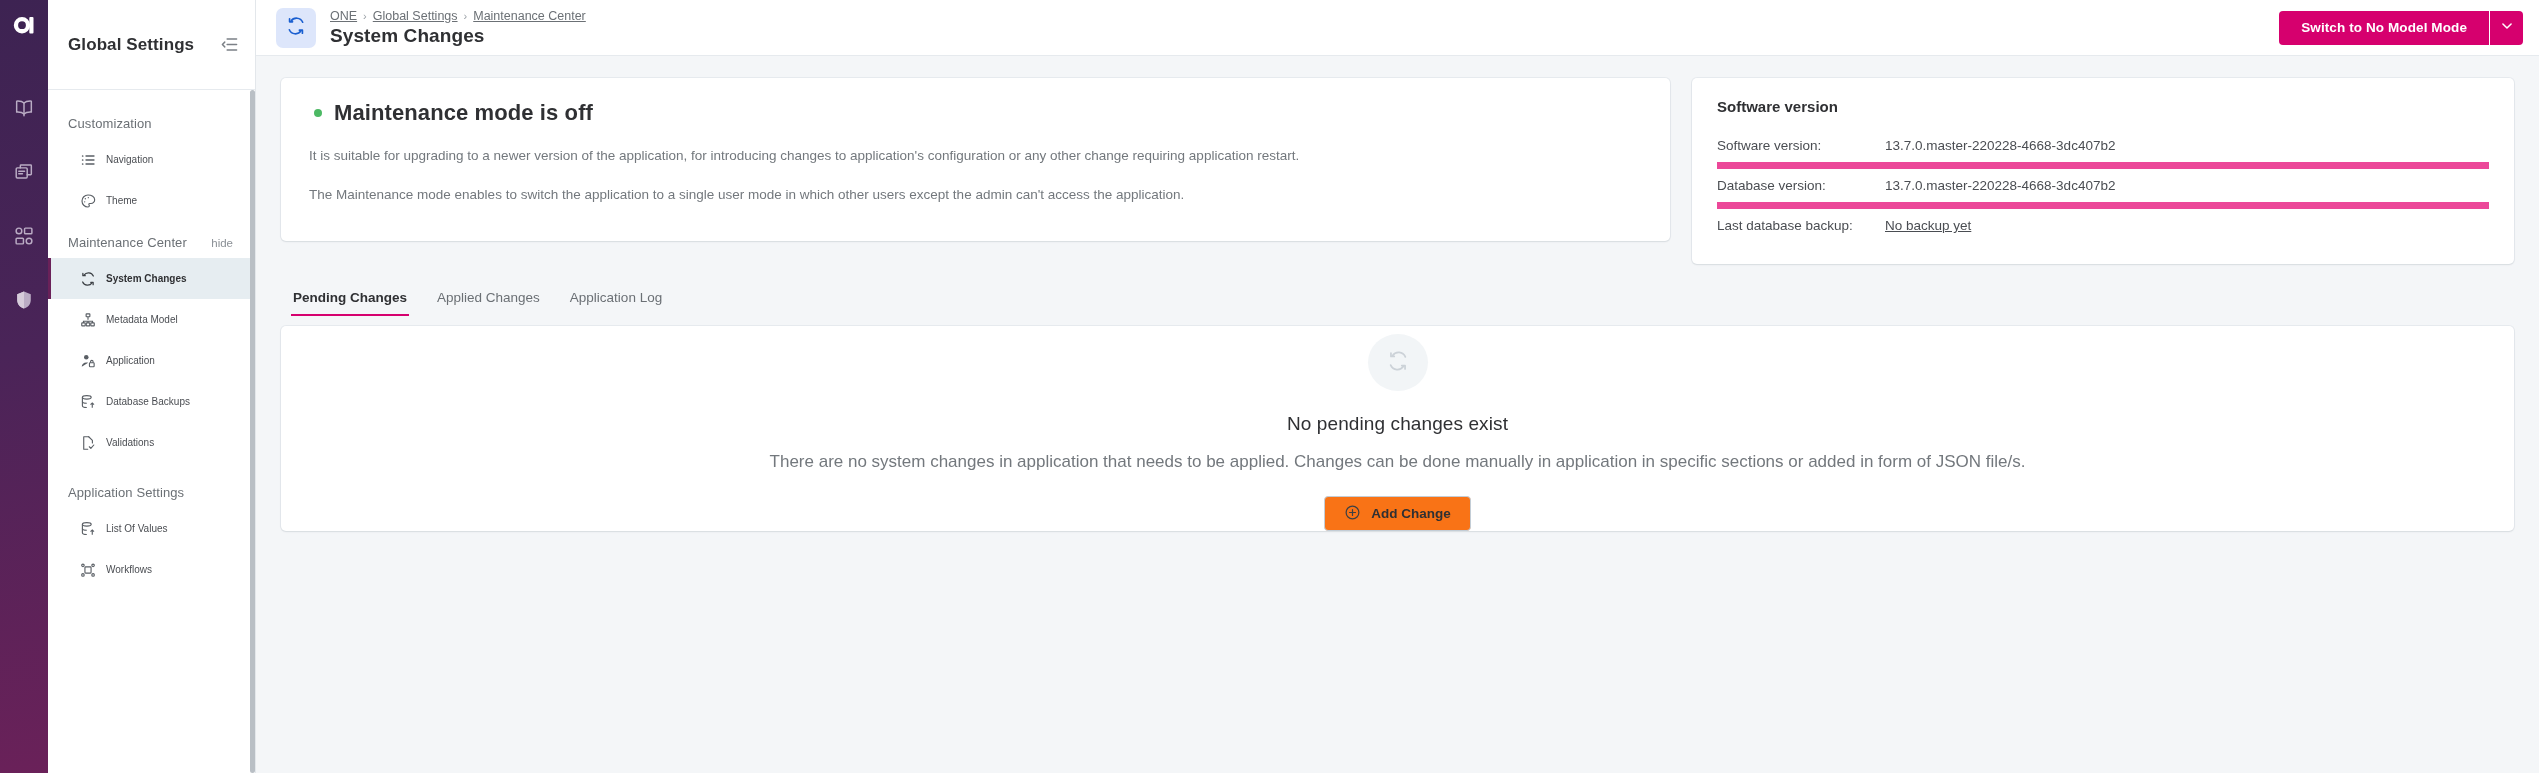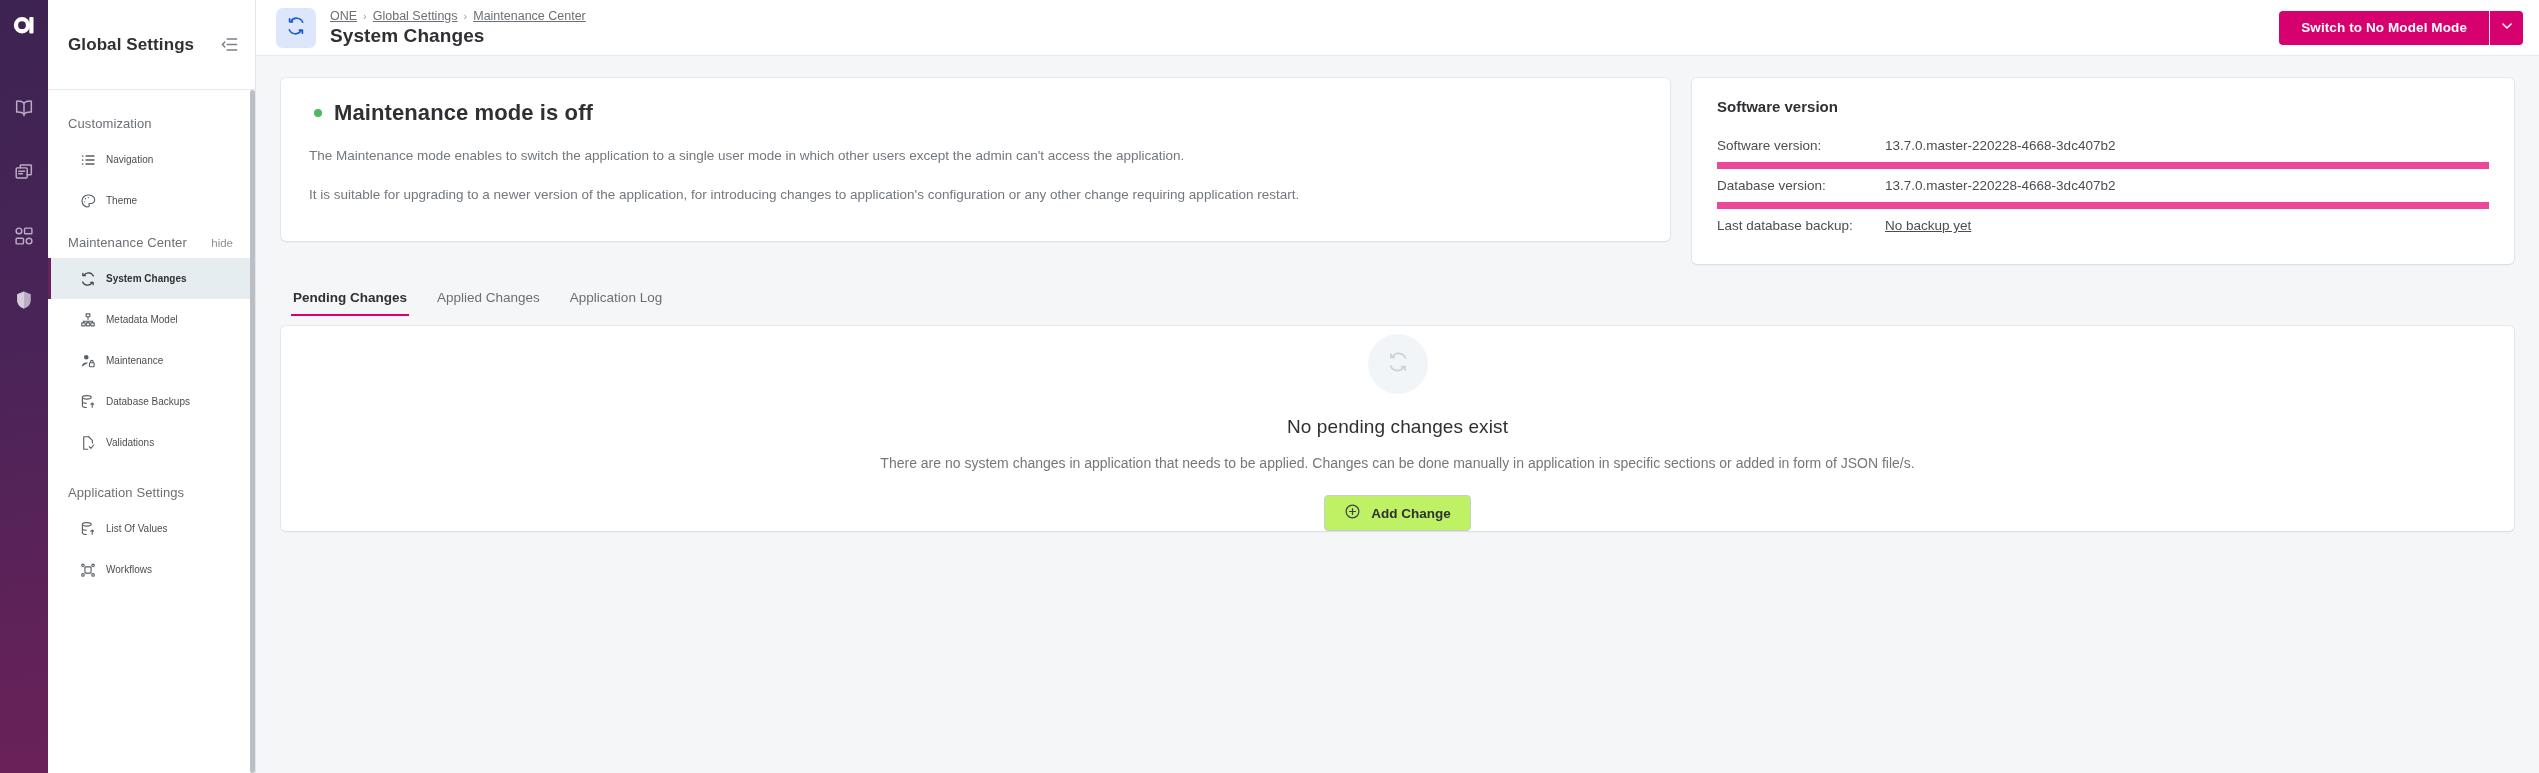--- a/index.html
+++ b/index.html
@@ -137,24 +137,24 @@
     background: #fff; border-radius: 5px; margin-top: 10px;
     box-shadow: 0 1px 2px rgba(30,40,50,.08), 0 0 0 1px rgba(220,226,232,.55);
     height: 205px; display: flex; flex-direction: column;
     align-items: center; justify-content: center; padding-top: 8px;
   }
   .empty-circle {
     width: 60px; height: 60px; border-radius: 50%; background: #f2f5f7;
     display: flex; align-items: center; justify-content: center; margin-bottom: 22px;
   }
   .empty-title { font-size: 19px; color: #2f3033; margin-bottom: 17px; letter-spacing:.1px;}
-  .empty-desc { font-size: 14px; color: #73787d; margin-bottom: 24px; }
+  .empty-desc { font-size: 17px; color: #73787d; margin-bottom: 24px; }
   .add-btn {
     display: flex; align-items: center; gap: 10px;
-    background: #bef264; border: 1px solid #c3cdd6; border-radius: 4px;
+    background: #f97316; border: 1px solid #c3cdd6; border-radius: 4px;
     height: 36px; padding: 0 19px; cursor: pointer;
     font-family: inherit; font-size: 13.5px; font-weight: 700; color: #2f3033;
   }
 </style>
 </head>
 <body>
 
 <div class="app">
 
   <div class="rail">
@@ -276,21 +276,21 @@
 
       <div class="nav-item">
         <span class="ico">
           <svg width="16" height="16" viewBox="0 0 24 24" fill="none" stroke="#5a5f65" stroke-width="1.7">
             <circle cx="9.4" cy="6.3" r="3.4" fill="#5a5f65" stroke="none"></circle>
             <path d="M2.6 20.5c0-3.8 3-6.4 6.8-6.4 1 0 2 .2 2.8.5" fill="#5a5f65" stroke="none"></path>
             <rect x="14.2" y="14.6" width="7" height="6" rx="1"></rect>
             <path d="M15.9 14.6v-1.8a1.8 1.8 0 0 1 3.6 0v1.8"></path>
           </svg>
         </span>
-        <span>Maintenance</span>
+        <span>Application</span>
       </div>
 
       <div class="nav-item">
         <span class="ico">
           <svg width="16" height="16" viewBox="0 0 24 24" fill="none" stroke="#5a5f65" stroke-width="1.7">
             <ellipse cx="10.2" cy="5" rx="6.6" ry="2.6"></ellipse>
             <path d="M3.6 5v12.6c0 1.4 3 2.6 6.6 2.6"></path>
             <path d="M3.6 11.2c0 1.4 3 2.6 6.6 2.6"></path>
             <path d="M18.4 20.6v-7M15.8 16l2.6-2.6L21 16"></path>
           </svg>
@@ -381,22 +381,22 @@
 
     <div class="content">
 
       <div class="top-cards">
 
         <div class="card card-maint">
           <div class="maint-head">
             <span class="dot"></span>
             <span class="maint-title">Maintenance mode is off</span>
           </div>
+          <p class="maint-p">It is suitable for upgrading to a newer version of the application, for introducing changes to application's configuration or any other change requiring application restart.</p>
           <p class="maint-p">The Maintenance mode enables to switch the application to a single user mode in which other users except the admin can't access the application.</p>
-          <p class="maint-p">It is suitable for upgrading to a newer version of the application, for introducing changes to application's configuration or any other change requiring application restart.</p>
         </div>
 
         <div class="card card-version">
           <div class="version-title">Software version</div>
 
           <div class="version-row">
             <span class="version-label">Software version:</span>
             <span class="version-value">13.7.0.master-220228-4668-3dc407b2</span>
           </div>
           <div class="version-row">

